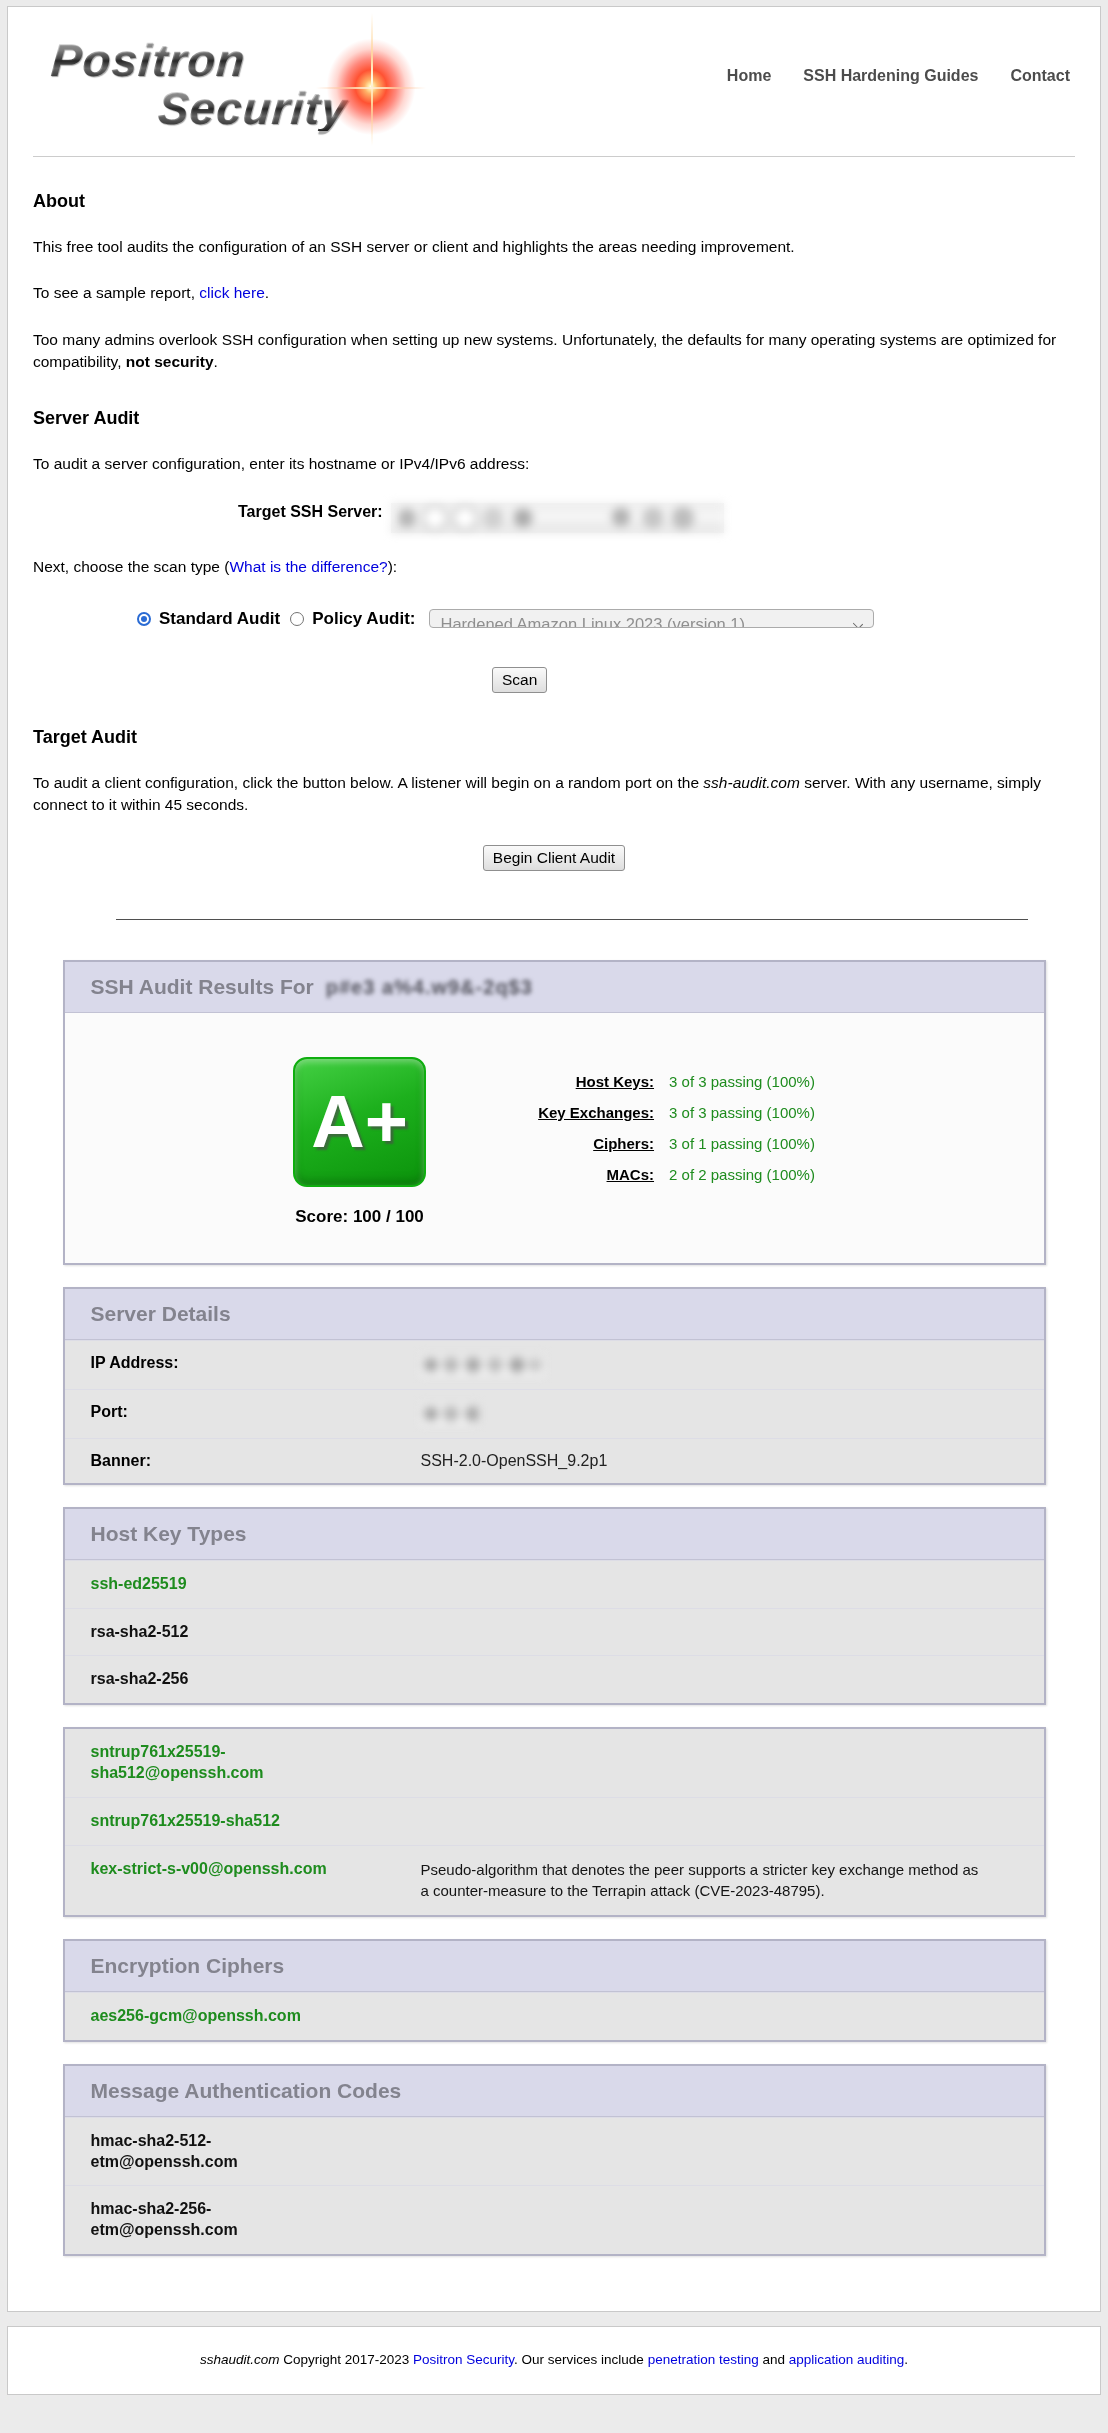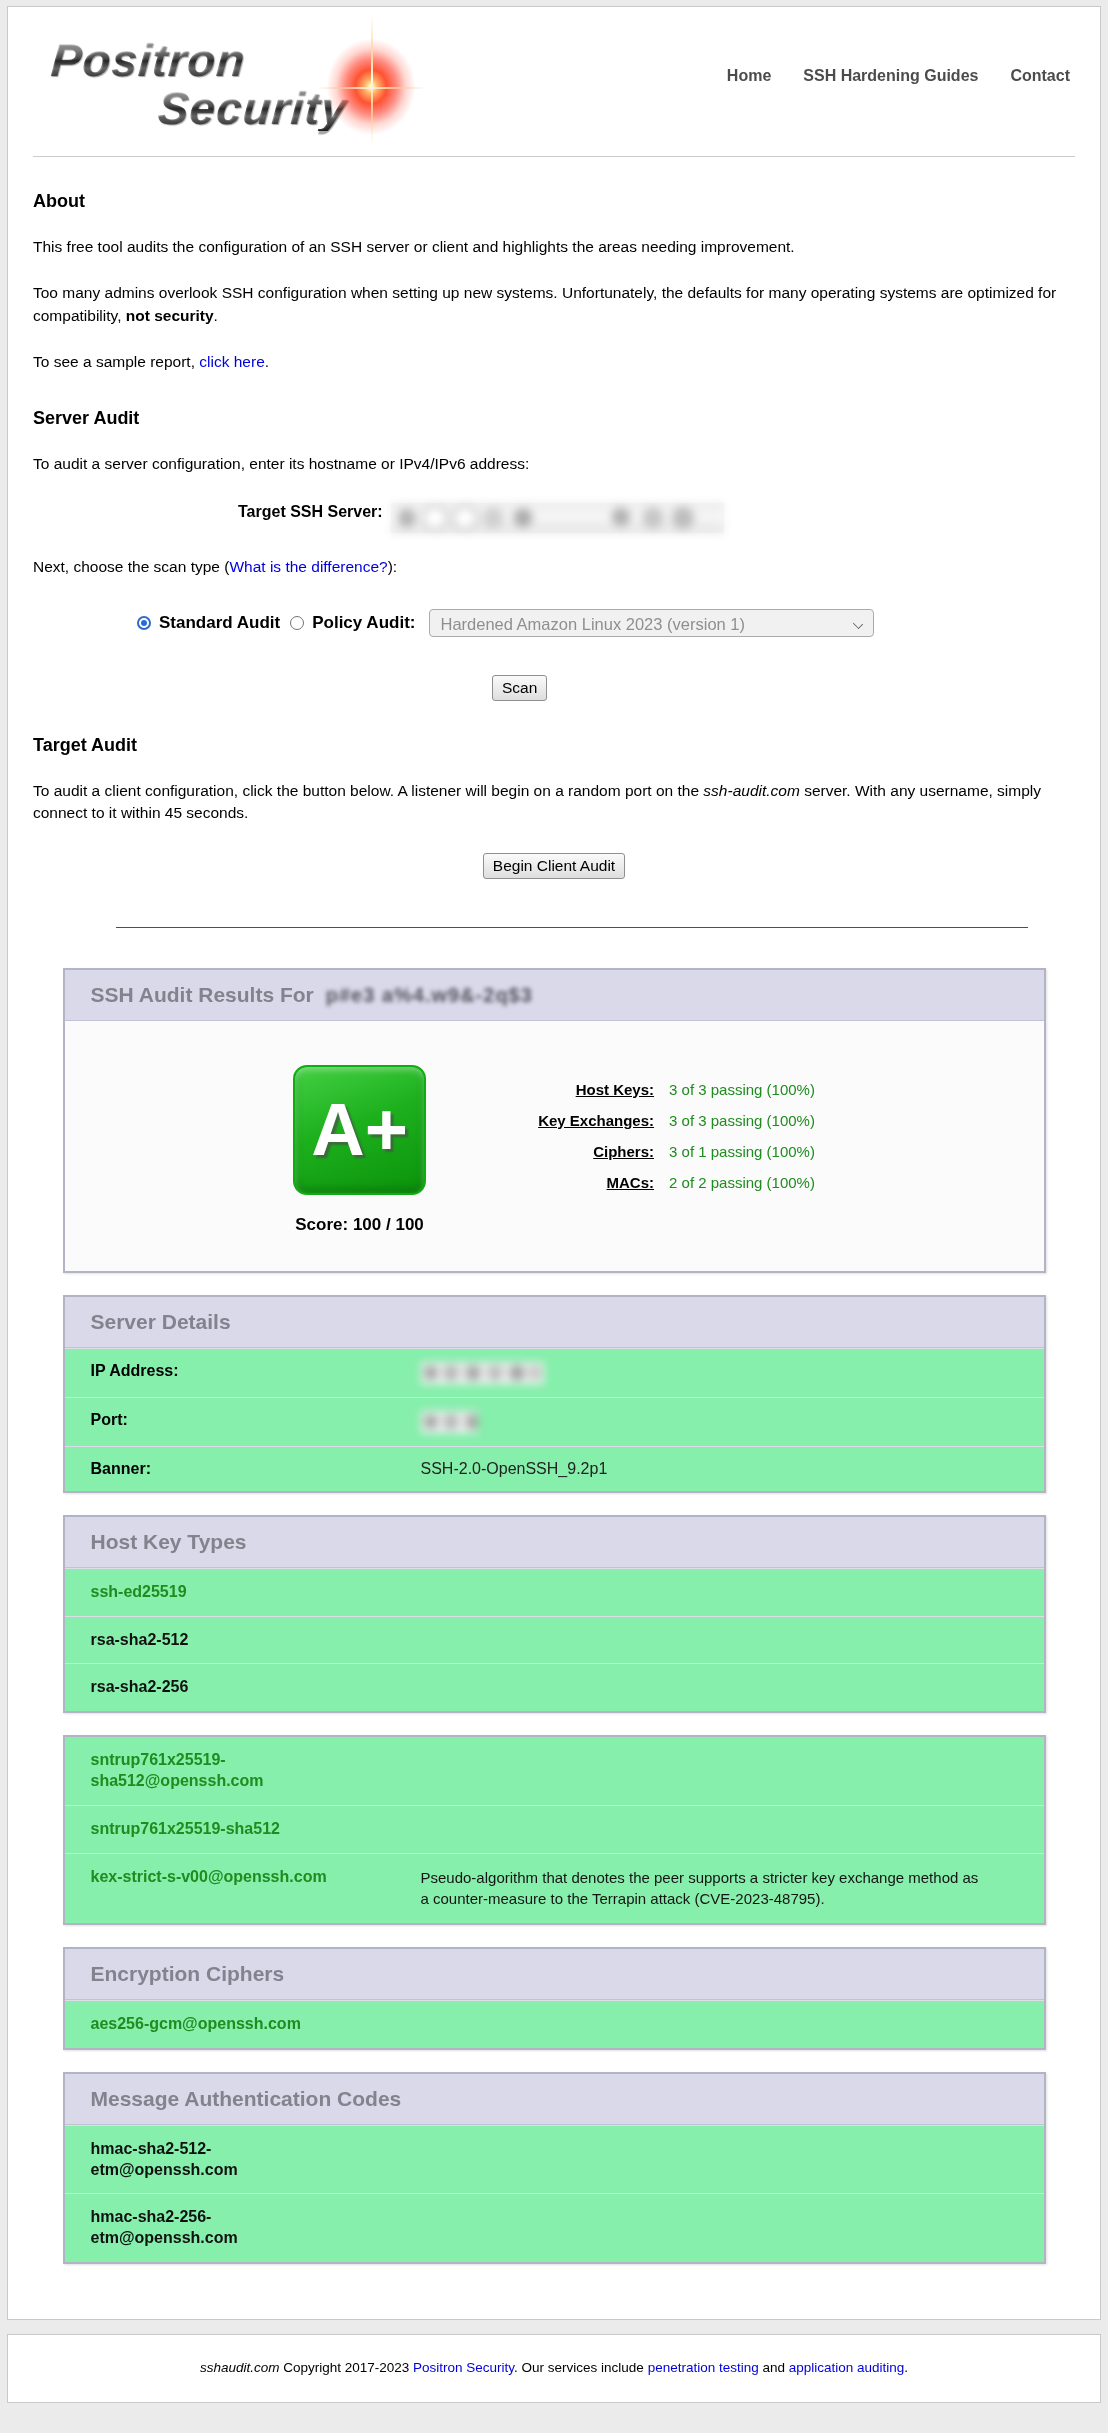--- a/index.html
+++ b/index.html
@@ -52,38 +52,38 @@
       radial-gradient(circle at 262px 15px, #c6c6c6 9px, transparent 12px),
       radial-gradient(circle at 292px 15px, #bdbdbd 9px, transparent 13px),
       linear-gradient(180deg,#e9e9e9,#f8f8f8 45%,#e2e2e2); }
   .scan-type-row { margin-top:23px; font-size:15.5px; }
   .radio-row { margin:30px 0 0 104px; display:flex; align-items:center; font-size:17px; }
   .radio { display:inline-block; width:14px; height:14px; border-radius:50%; background:#fff;
            border:1px solid #737373; position:relative; cursor:pointer; flex:0 0 auto; }
   .radio.checked { border:2px solid #2a6bd4; }
   .radio.checked::after { content:""; position:absolute; inset:2px; border-radius:50%; background:#2a6bd4; }
   .radio-label { font-weight:bold; margin:0 10px 0 8px; }
-  .select-box { position:relative; width:445px; height:28px; background:#f1f1f1; border:1px solid #ababab;
+  .select-box { position:relative; width:445px; height:19px; background:#f1f1f1; border:1px solid #ababab;
                 border-radius:4px; color:#8f8f8f; font-size:16.5px; line-height:29px; padding:0 30px 0 10px;
                 margin-left:4px; white-space:nowrap; overflow:hidden; cursor:default; }
   .chevron { position:absolute; right:11px; top:10px; width:8px; height:8px;
              border-right:1.6px solid #666; border-bottom:1.6px solid #666; transform:rotate(45deg) scale(1,0.8); }
   .btn { display:inline-block; font-size:15.5px; background:linear-gradient(#fafafa,#dedede);
          border:1px solid #8f8f8f; border-radius:3px; padding:3px 9px; cursor:pointer; color:#000; }
   .scan-btn-row { margin:38px 0 0 459px; }
   .begin-btn-row { margin-top:28px; text-align:center; }
   .divider { border:0; border-top:1px solid #4f4f4f; margin:48px 47px 0 83px; }
 
   
   .panel { width:983px; margin:22px auto 0; border:2px solid #b3b3c6; background:#fafafa;
            box-shadow:1px 1px 2px rgba(0,0,0,0.12); }
   .panel.first { margin-top:40px; }
   .panel-header { background:#d9d9ea; padding:13px 26px; border-bottom:1px solid #c2c2d4; }
   .panel-title { font-size:21px; font-weight:bold; color:#83838e; }
-  .panel-row { padding:13px 26px; border-top:1px solid #dddde6; background:#86efac; font-size:16px; }
+  .panel-row { padding:13px 26px; border-top:1px solid #dddde6; background:#e5e5e5; font-size:16px; }
   .panel-row:first-of-type { border-top:none; }
   .alg-name { font-weight:bold; white-space:pre-line; line-height:1.3; display:inline-block; }
   .good { color:#1e8c1e; }
   .neutral { color:#111111; }
   .kv-row { display:flex; align-items:flex-start; }
   .kv-label { width:330px; font-weight:bold; flex:0 0 auto; }
   .kv-value { font-weight:normal; color:#222; }
   .redacted-ip { position:relative; width:123px; height:22px; display:inline-block; }
   .redacted-ip .blur-blob { background-image:
       radial-gradient(circle at 10px 11px, #9d9d9d 5px, transparent 8px),
@@ -133,22 +133,22 @@
       </div>
       <nav class="nav">
         <a>Home</a>
         <a>SSH Hardening Guides</a>
         <a>Contact</a>
       </nav>
     </div>
 
     <h2 class="section-heading">About</h2>
     <p class="para">This free tool audits the configuration of an SSH server or client and highlights the areas needing improvement.</p>
+    <p class="para"><span>To see a sample report, </span><a class="inline-link">click here</a><span>.</span></p>
     <p class="para"><span>Too many admins overlook SSH configuration when setting up new systems. Unfortunately, the defaults for many operating systems are optimized for compatibility, </span><b>not security</b><span>.</span></p>
-    <p class="para"><span>To see a sample report, </span><a class="inline-link">click here</a><span>.</span></p>
 
     <h2 class="section-heading">Server Audit</h2>
     <p class="para">To audit a server configuration, enter its hostname or IPv4/IPv6 address:</p>
     <div class="target-row">
       <span class="target-label">Target SSH Server:</span>
       <div class="target-input">
         <div class="blur-blob"></div>
       </div>
     </div>
     <p class="para scan-type-row"><span>Next, choose the scan type (</span><a class="inline-link">What is the difference?</a><span>):</span></p>

